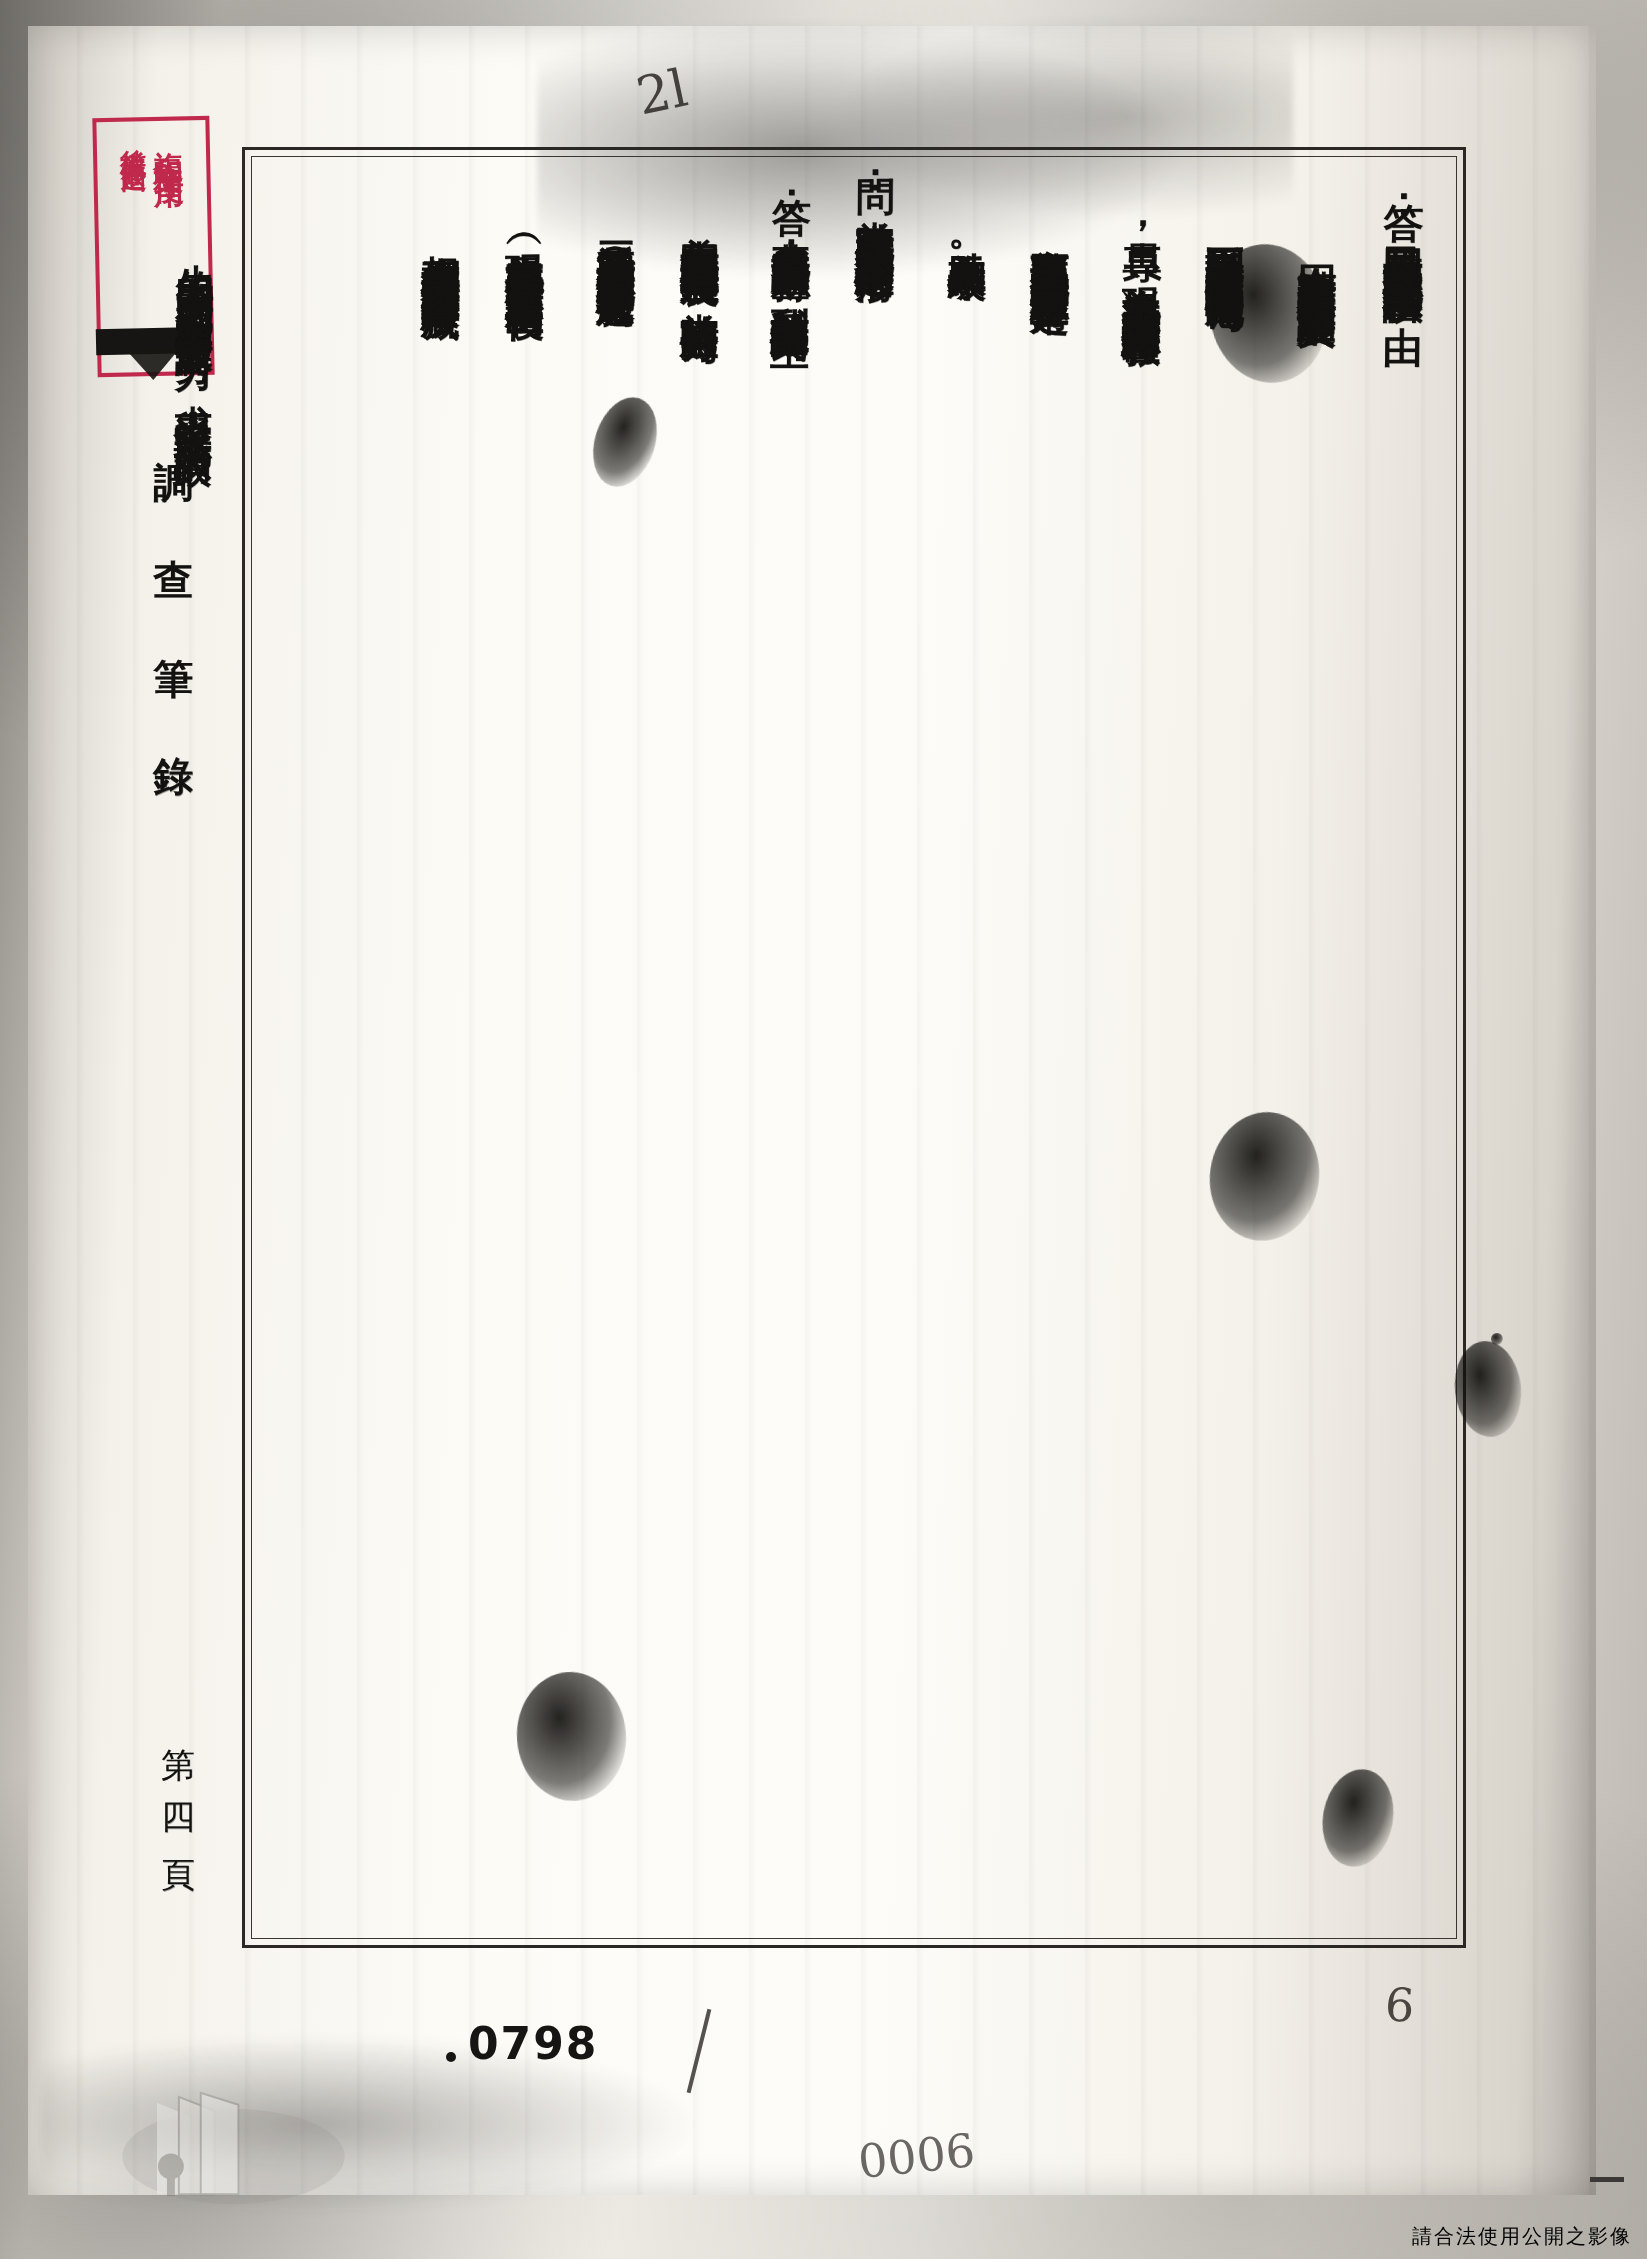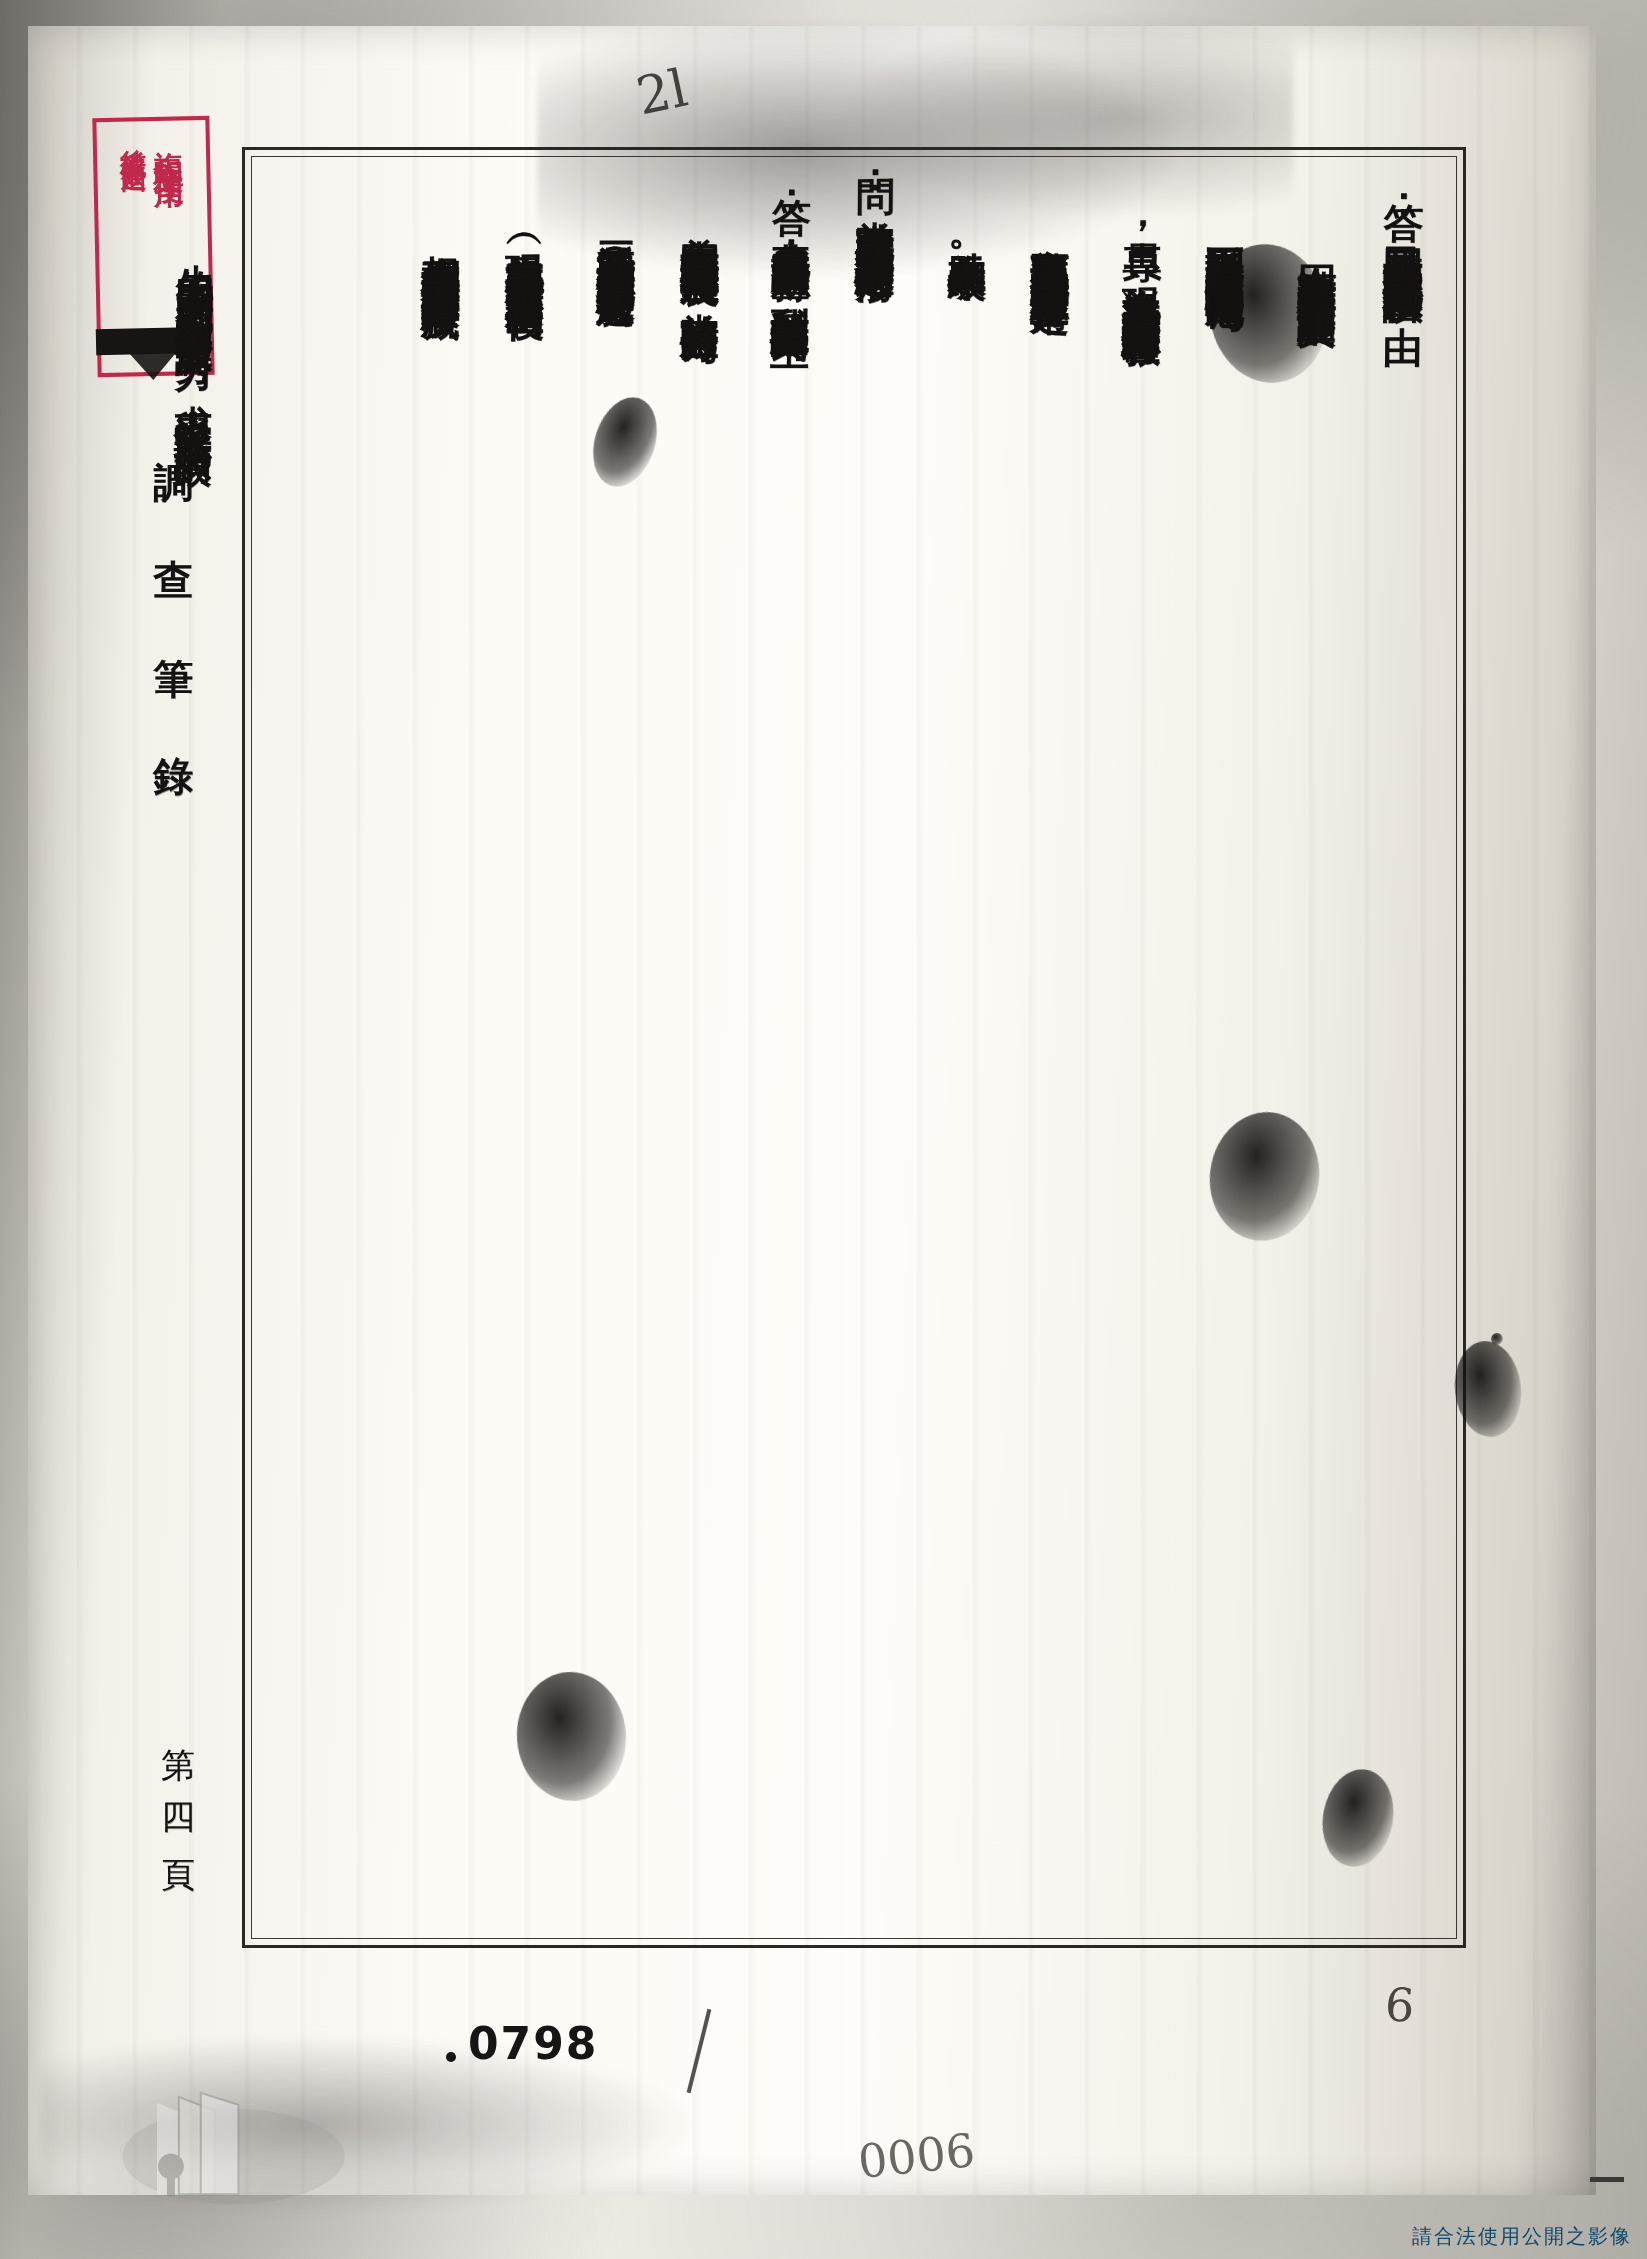--- a/index.html
+++ b/index.html
@@ -239,21 +239,21 @@
     width: 229px;
     height: 149px;
     opacity: 0.35;
   }
   .footer-credit {
     position: absolute;
     right: 16px;
     bottom: 10px;
     font-family: Liberation Mono, monospace;
     font-size: 20px;
-    color: #0c4a6e;
+    color: #000000;
     letter-spacing: 2px;
   }
   .footer-dash {
     position: absolute;
     right: 24px;
     bottom: 78px;
     width: 34px; height: 5px;
     background: #3b3835;
   }
   

